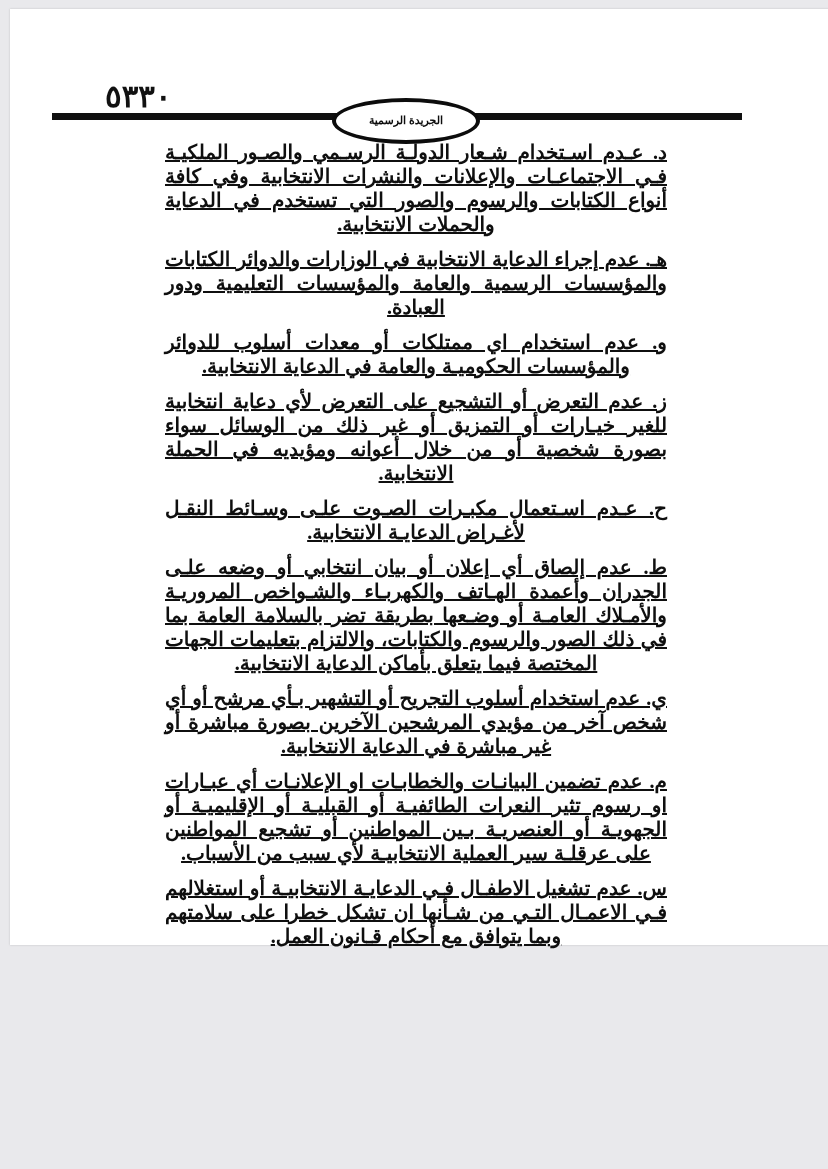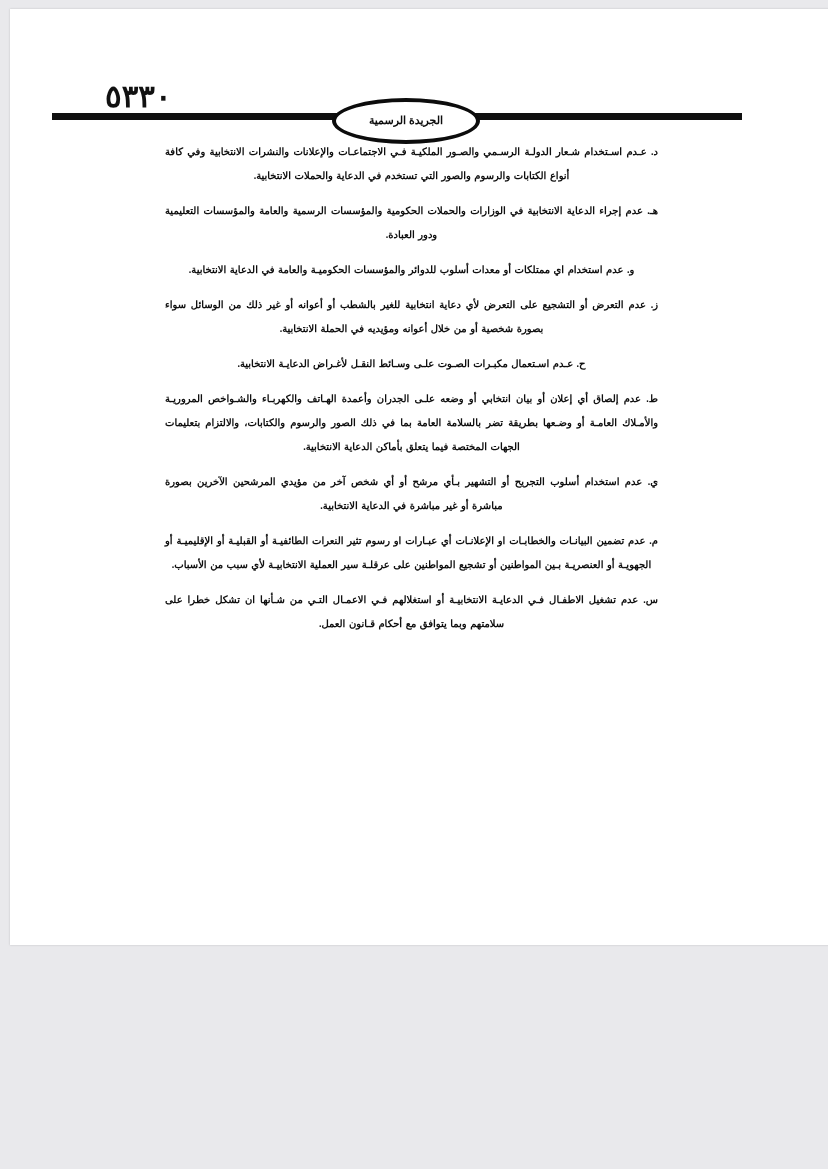--- a/index.html
+++ b/index.html
@@ -92,31 +92,32 @@
 
   
   .clause-list {
     position: absolute;
     right: 186px;
     top: 131px;
     width: 502px;
   }
 
   .clause {
-    margin: 0 9px 11px 0;
+    margin: 0 0 11px 0;
     text-align: justify;
     text-align-last: center;
     font-family: "Liberation Serif", "DejaVu Serif", serif;
-    font-size: 10px;
+    font-size: 20px;
     font-weight: 700;
     line-height: 24px;
     color: #0f0f0f;
     direction: rtl;
     unicode-bidi: isolate;
     word-spacing: 1px;
+    text-decoration: underline;
   }
 
   .clause:last-child {
     margin-bottom: 0;
   }
 </style>
 </head>
 <body>
 
 <div class="scan-canvas">
@@ -127,23 +128,23 @@
 
       <div class="header-rule"></div>
 
       <div class="masthead-oval">
         <span class="masthead-oval-label">الجريدة الرسمية</span>
       </div>
     </div>
 
     <div class="clause-list">
         <p class="clause">د. عـدم اسـتخدام شـعار الدولـة الرسـمي والصـور الملكيـة فـي الاجتماعـات والإعلانات والنشرات الانتخابية وفي كافة أنواع الكتابات والرسوم والصور التي تستخدم في الدعاية والحملات الانتخابية.</p>
-        <p class="clause">هـ. عدم إجراء الدعاية الانتخابية في الوزارات والحملات الحكومية والمؤسسات الرسمية والعامة والمؤسسات التعليمية ودور العبادة.</p>
+        <p class="clause">هـ. عدم إجراء الدعاية الانتخابية في الوزارات والدوائر الكتابات والمؤسسات الرسمية والعامة والمؤسسات التعليمية ودور العبادة.</p>
         <p class="clause">و. عدم استخدام اي ممتلكات أو معدات أسلوب للدوائر والمؤسسات الحكوميـة والعامة في الدعاية الانتخابية.</p>
-        <p class="clause">ز. عدم التعرض أو التشجيع على التعرض لأي دعاية انتخابية للغير بالشطب أو أعوانه أو غير ذلك من الوسائل سواء بصورة شخصية أو من خلال أعوانه ومؤيديه في الحملة الانتخابية.</p>
+        <p class="clause">ز. عدم التعرض أو التشجيع على التعرض لأي دعاية انتخابية للغير خيـارات أو التمزيق أو غير ذلك من الوسائل سواء بصورة شخصية أو من خلال أعوانه ومؤيديه في الحملة الانتخابية.</p>
         <p class="clause">ح. عـدم اسـتعمال مكبـرات الصـوت علـى وسـائط النقـل لأغـراض الدعايـة الانتخابية.</p>
         <p class="clause">ط. عدم إلصاق أي إعلان أو بيان انتخابي أو وضعه علـى الجدران وأعمدة الهـاتف والكهربـاء والشـواخص المروريـة والأمـلاك العامـة أو وضـعها بطريقة تضر بالسلامة العامة بما في ذلك الصور والرسوم والكتابات، والالتزام بتعليمات الجهات المختصة فيما يتعلق بأماكن الدعاية الانتخابية.</p>
         <p class="clause">ي. عدم استخدام أسلوب التجريح أو التشهير بـأي مرشح أو أي شخص آخر من مؤيدي المرشحين الآخرين بصورة مباشرة أو غير مباشرة في الدعاية الانتخابية.</p>
         <p class="clause">م. عدم تضمين البيانـات والخطابـات او الإعلانـات أي عبـارات او رسوم تثير النعرات الطائفيـة أو القبليـة أو الإقليميـة أو الجهويـة أو العنصريـة بـين المواطنين أو تشجيع المواطنين على عرقلـة سير العملية الانتخابيـة لأي سبب من الأسباب.</p>
         <p class="clause">س. عدم تشغيل الاطفـال فـي الدعايـة الانتخابيـة أو استغلالهم فـي الاعمـال التـي من شـأنها ان تشكل خطرا على سلامتهم وبما يتوافق مع أحكام قـانون العمل.</p>
       </div>
 
   </div>
 </div>
 

